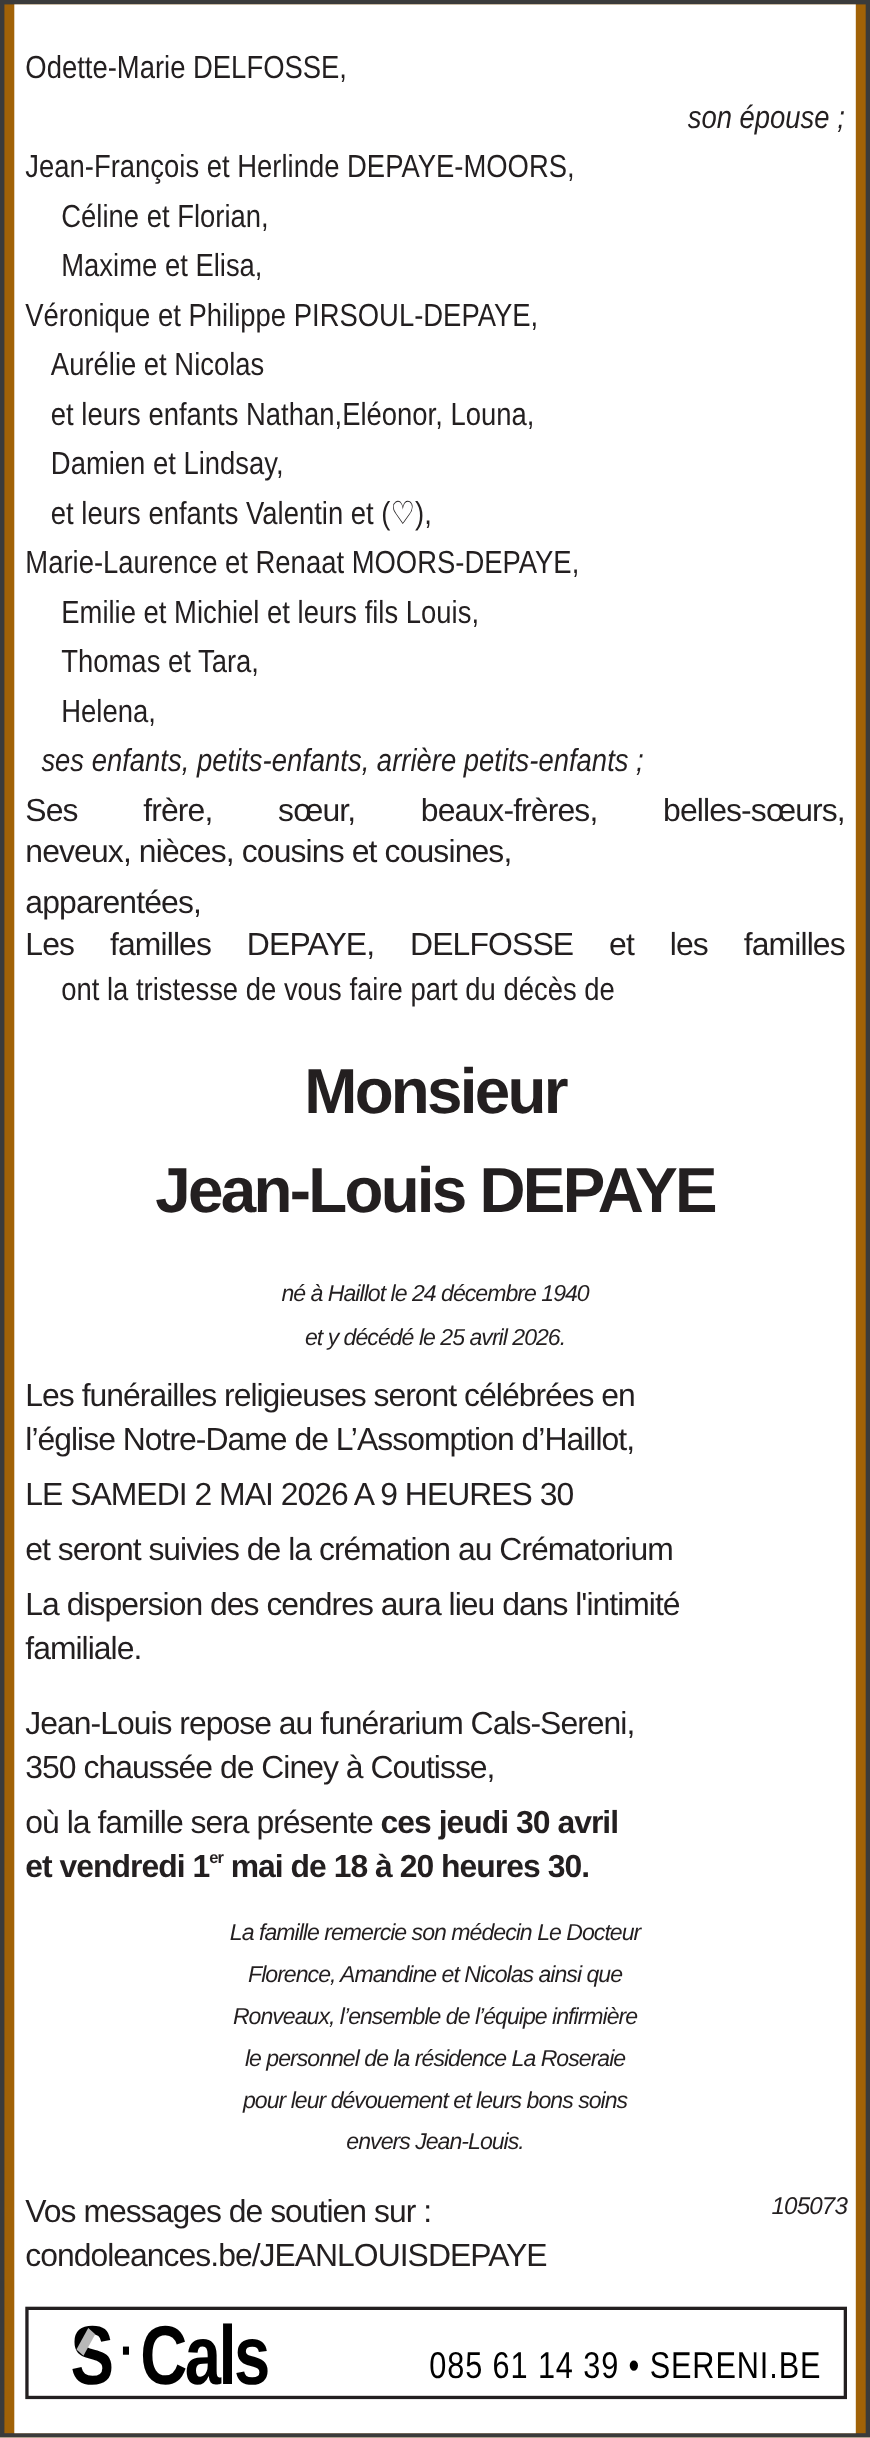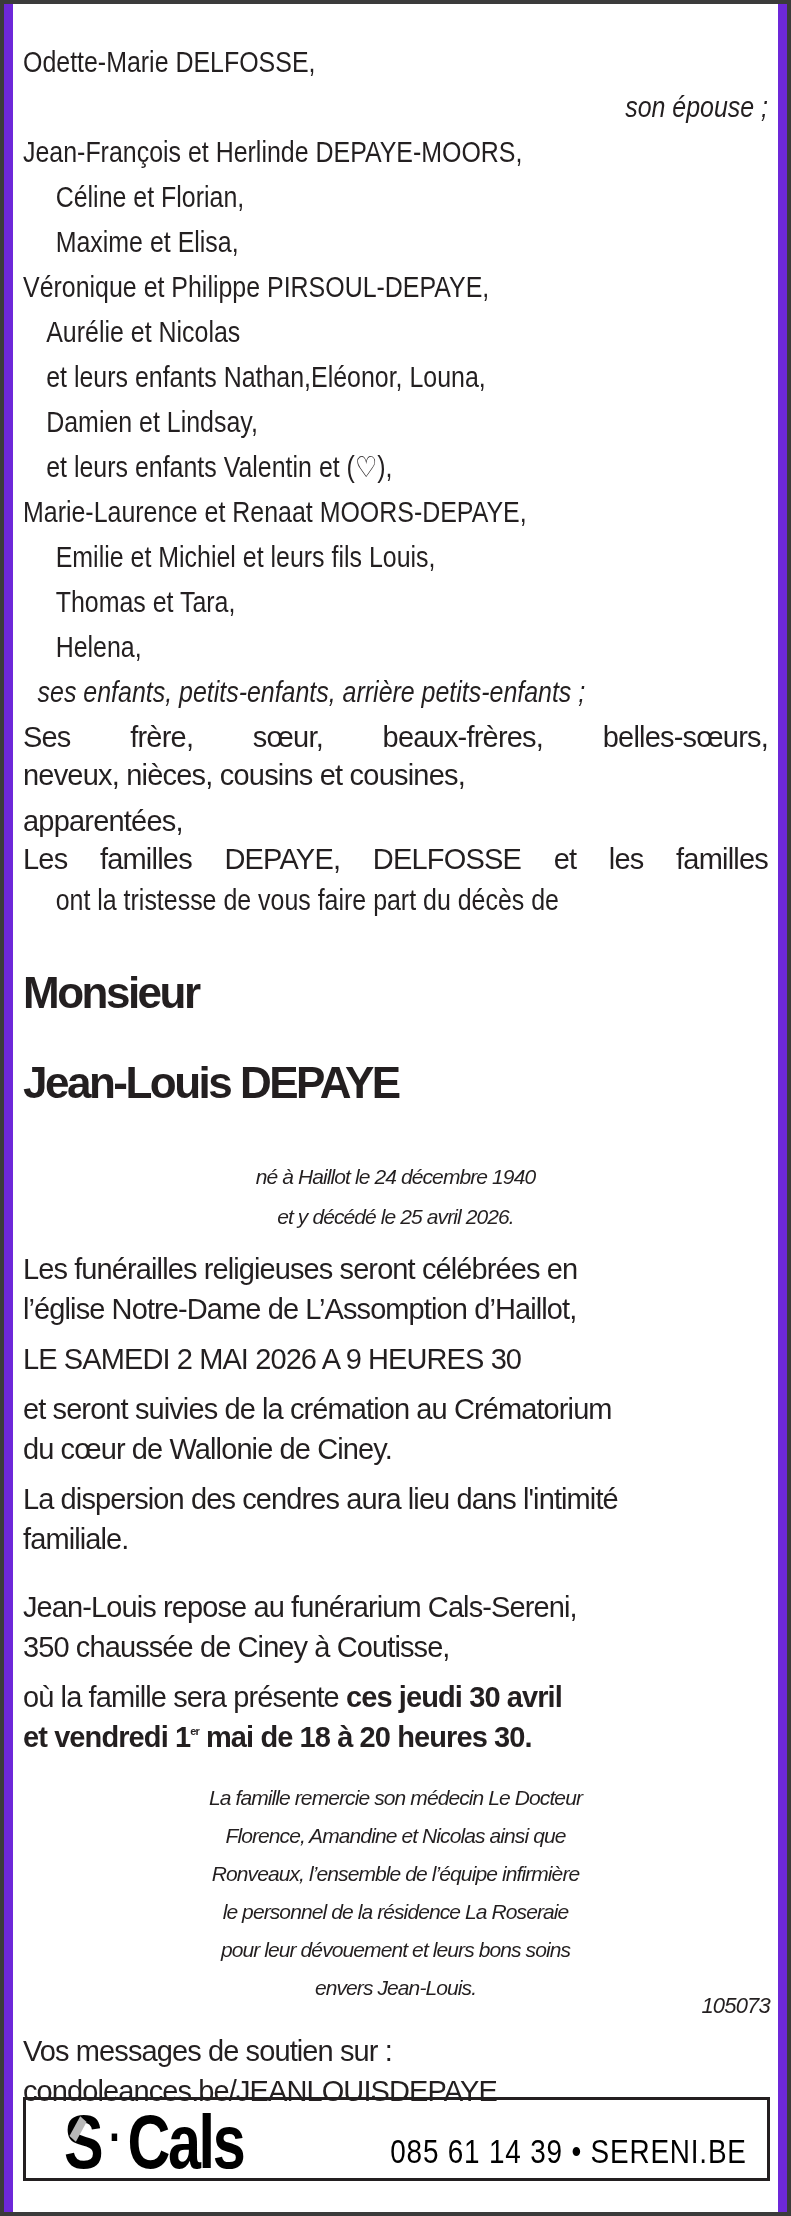--- a/index.html
+++ b/index.html
@@ -2,21 +2,21 @@
 <html><head>
 <meta charset="utf-8">
 <style>
   html, body { margin: 0; padding: 0; background: #ffffff; }
   body { width: 791px; height: 2216px; overflow: hidden; }
   .frame {
     position: relative;
     width: 791px; height: 2216px;
     box-sizing: border-box;
     border: 4px solid #3b3b3b;
-    background: #6d28d9;
+    background: #a16207;
   }
   .paper {
     position: absolute;
     left: 9px; right: 9px; top: 0; bottom: 0;
     background: #ffffff;
     color: #231f20;
     font-family: "Liberation Sans Narrow", "Liberation Sans", sans-serif;
   }
   .content {
     position: absolute;
@@ -43,25 +43,25 @@
   .just .jl { display: block; text-align: justify; text-align-last: justify; }
   .c {
     font-size: 29px; line-height: 40px; text-align: left;
     letter-spacing: -0.9px;
   }
   .ci {
     font-size: 21px; line-height: 40px; text-align: center;
     font-style: italic; letter-spacing: -0.9px;
   }
   .name {
-    font-size: 44px; line-height: 96px; text-align: left;
+    font-size: 58px; line-height: 96px; text-align: center;
     font-weight: bold; letter-spacing: -2.5px;
   }
   .b { font-weight: bold; }
-  sup { font-size: 11px; line-height: 0; vertical-align: 12px; }
+  sup { font-size: 15px; line-height: 0; vertical-align: 12px; }
   .gap { height: 12px; }
   .ref {
     position: absolute; right: 8px; top: 1989px;
     font-size: 22px; letter-spacing: -0.8px;
     font-family: "Liberation Sans", sans-serif;
     font-style: italic;
   }
   .logo-box {
     position: absolute;
     left: 10px; right: 8px; top: 2093px; height: 84px;
@@ -134,21 +134,20 @@
 
       <div style="height:26px"></div>
       <div class="ci">né à Haillot le 24 décembre 1940</div>
       <div class="ci">et y décédé le 25 avril 2026.</div>
 
       <div class="gap"></div>
       <div class="c">Les funérailles religieuses seront célébrées en</div>
       <div class="c">l’église Notre-Dame de L’Assomption d’Haillot,</div>
       <div class="c" style="margin-top:10px">LE SAMEDI 2 MAI 2026 A 9 HEURES 30</div>
       <div class="c" style="margin-top:10px">et seront suivies de la crémation au Crématorium</div>
-      <div class="c">du cœur de Wallonie de Ciney.</div>
       <div class="c" style="margin-top:10px">La dispersion des cendres aura lieu dans l'intimité</div>
       <div class="c">familiale.</div>
 
       <div style="height:28px"></div>
       <div class="c">Jean-Louis repose au funérarium Cals-Sereni,</div>
       <div class="c">350 chaussée de Ciney à Coutisse,</div>
       <div class="c" style="margin-top:10px">
         <span>où la famille sera présente </span><span class="b">ces jeudi 30 avril</span>
       </div>
       <div class="c b">

